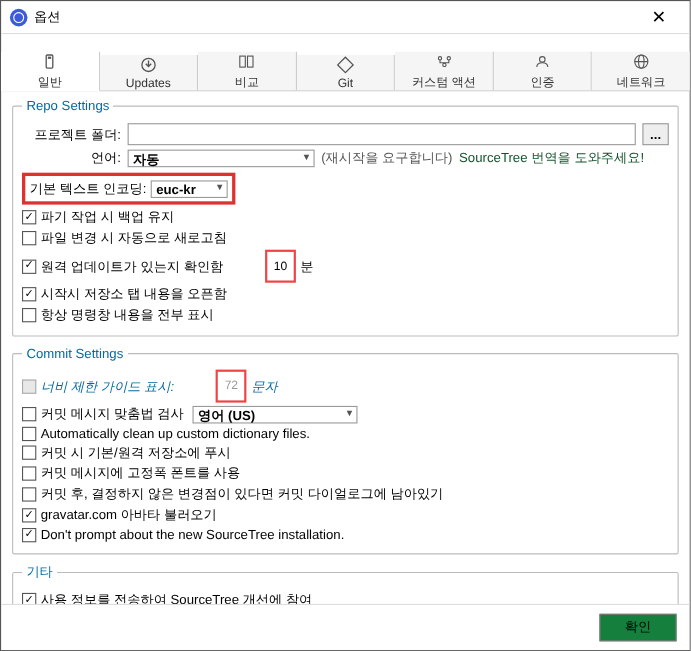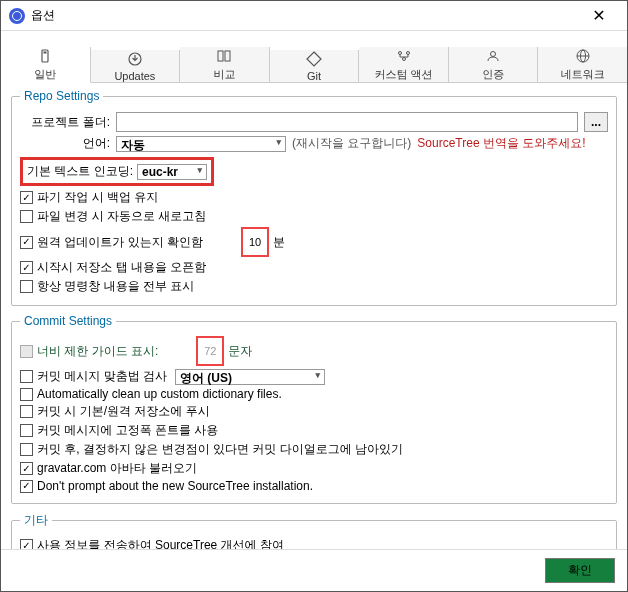--- a/index.html
+++ b/index.html
@@ -20,30 +20,30 @@
     fieldset { border: 1px solid #bbb; border-radius: 2px; padding: 6px 8px 8px; margin-bottom: 8px; }
     legend { font-size: 12px; padding: 0 4px; color: #0369a1; }
     .row { display: flex; align-items: center; margin: 3px 0; gap: 6px; }
     .row label.rlabel { min-width: 90px; text-align: right; font-size: 12px; }
     .textfield { border: 1px solid #999; height: 20px; padding: 0 4px; font-size: 12px; background: #fff; }
     .textfield.flex { flex: 1; }
     .btn-small { border: 1px solid #999; background: #eee; height: 20px; padding: 0 6px; cursor: pointer; display: flex; align-items: center; font-weight: bold; }
     .select { border: 1px solid #999; height: 16px; padding: 0 18px 0 4px; font-size: 12px; background: #fff; position: relative; display: inline-flex; align-items: flex-start; min-width: 120px; font-weight: bold; }
     .select::after { content: "▾"; position: absolute; right: 4px; font-size: 9px; color: #555; }
     .note { color: #555; font-size: 12px; }
-    .link { color: #b91c1c; text-decoration: none; cursor: pointer; }
+    .link { color: #14532d; text-decoration: none; cursor: pointer; }
     .highlight-row { border: 3px solid #e03131; padding: 3px 4px; display: inline-flex; align-items: center; gap: 4px; margin-top: 2px; }
     .check-row { display: flex; align-items: center; gap: 4px; margin: 2px 0; font-size: 12px; }
     .chk { width: 13px; height: 13px; border: 1px solid #555; background: #fff; display: inline-flex; align-items: center; justify-content: center; font-size: 10px; color: #000; line-height: 1; }
     .chk.checked::after { content: "✓"; }
     .chk.disabled { background: #e8e8e8; border-color: #aaa; }
     .minibox { border: 2px solid #ef4444; height: 30px; width: 28px; padding: 0 2px; font-size: 11px; display: inline-flex; align-items: center; justify-content: center; background: #fff; margin-left: 34px; }
     .footer { display: flex; justify-content: flex-end; padding: 8px 12px; border-top: 1px solid #ddd; }
     .ok-btn { border: 1px solid #777; background: #15803d; padding: 3px 22px; cursor: pointer; font-size: 12px; }
-    .disabled-text { color: #14532d; }
+    .disabled-text { color: #0369a1; font-style: italic; }
   </style>
 </head>
 <body>
 
 <div class="window">
   <div class="titlebar">
     <div class="titlebar-icon"></div>
     <div class="titlebar-title">옵션</div>
     <div class="titlebar-close">✕</div>
   </div>

